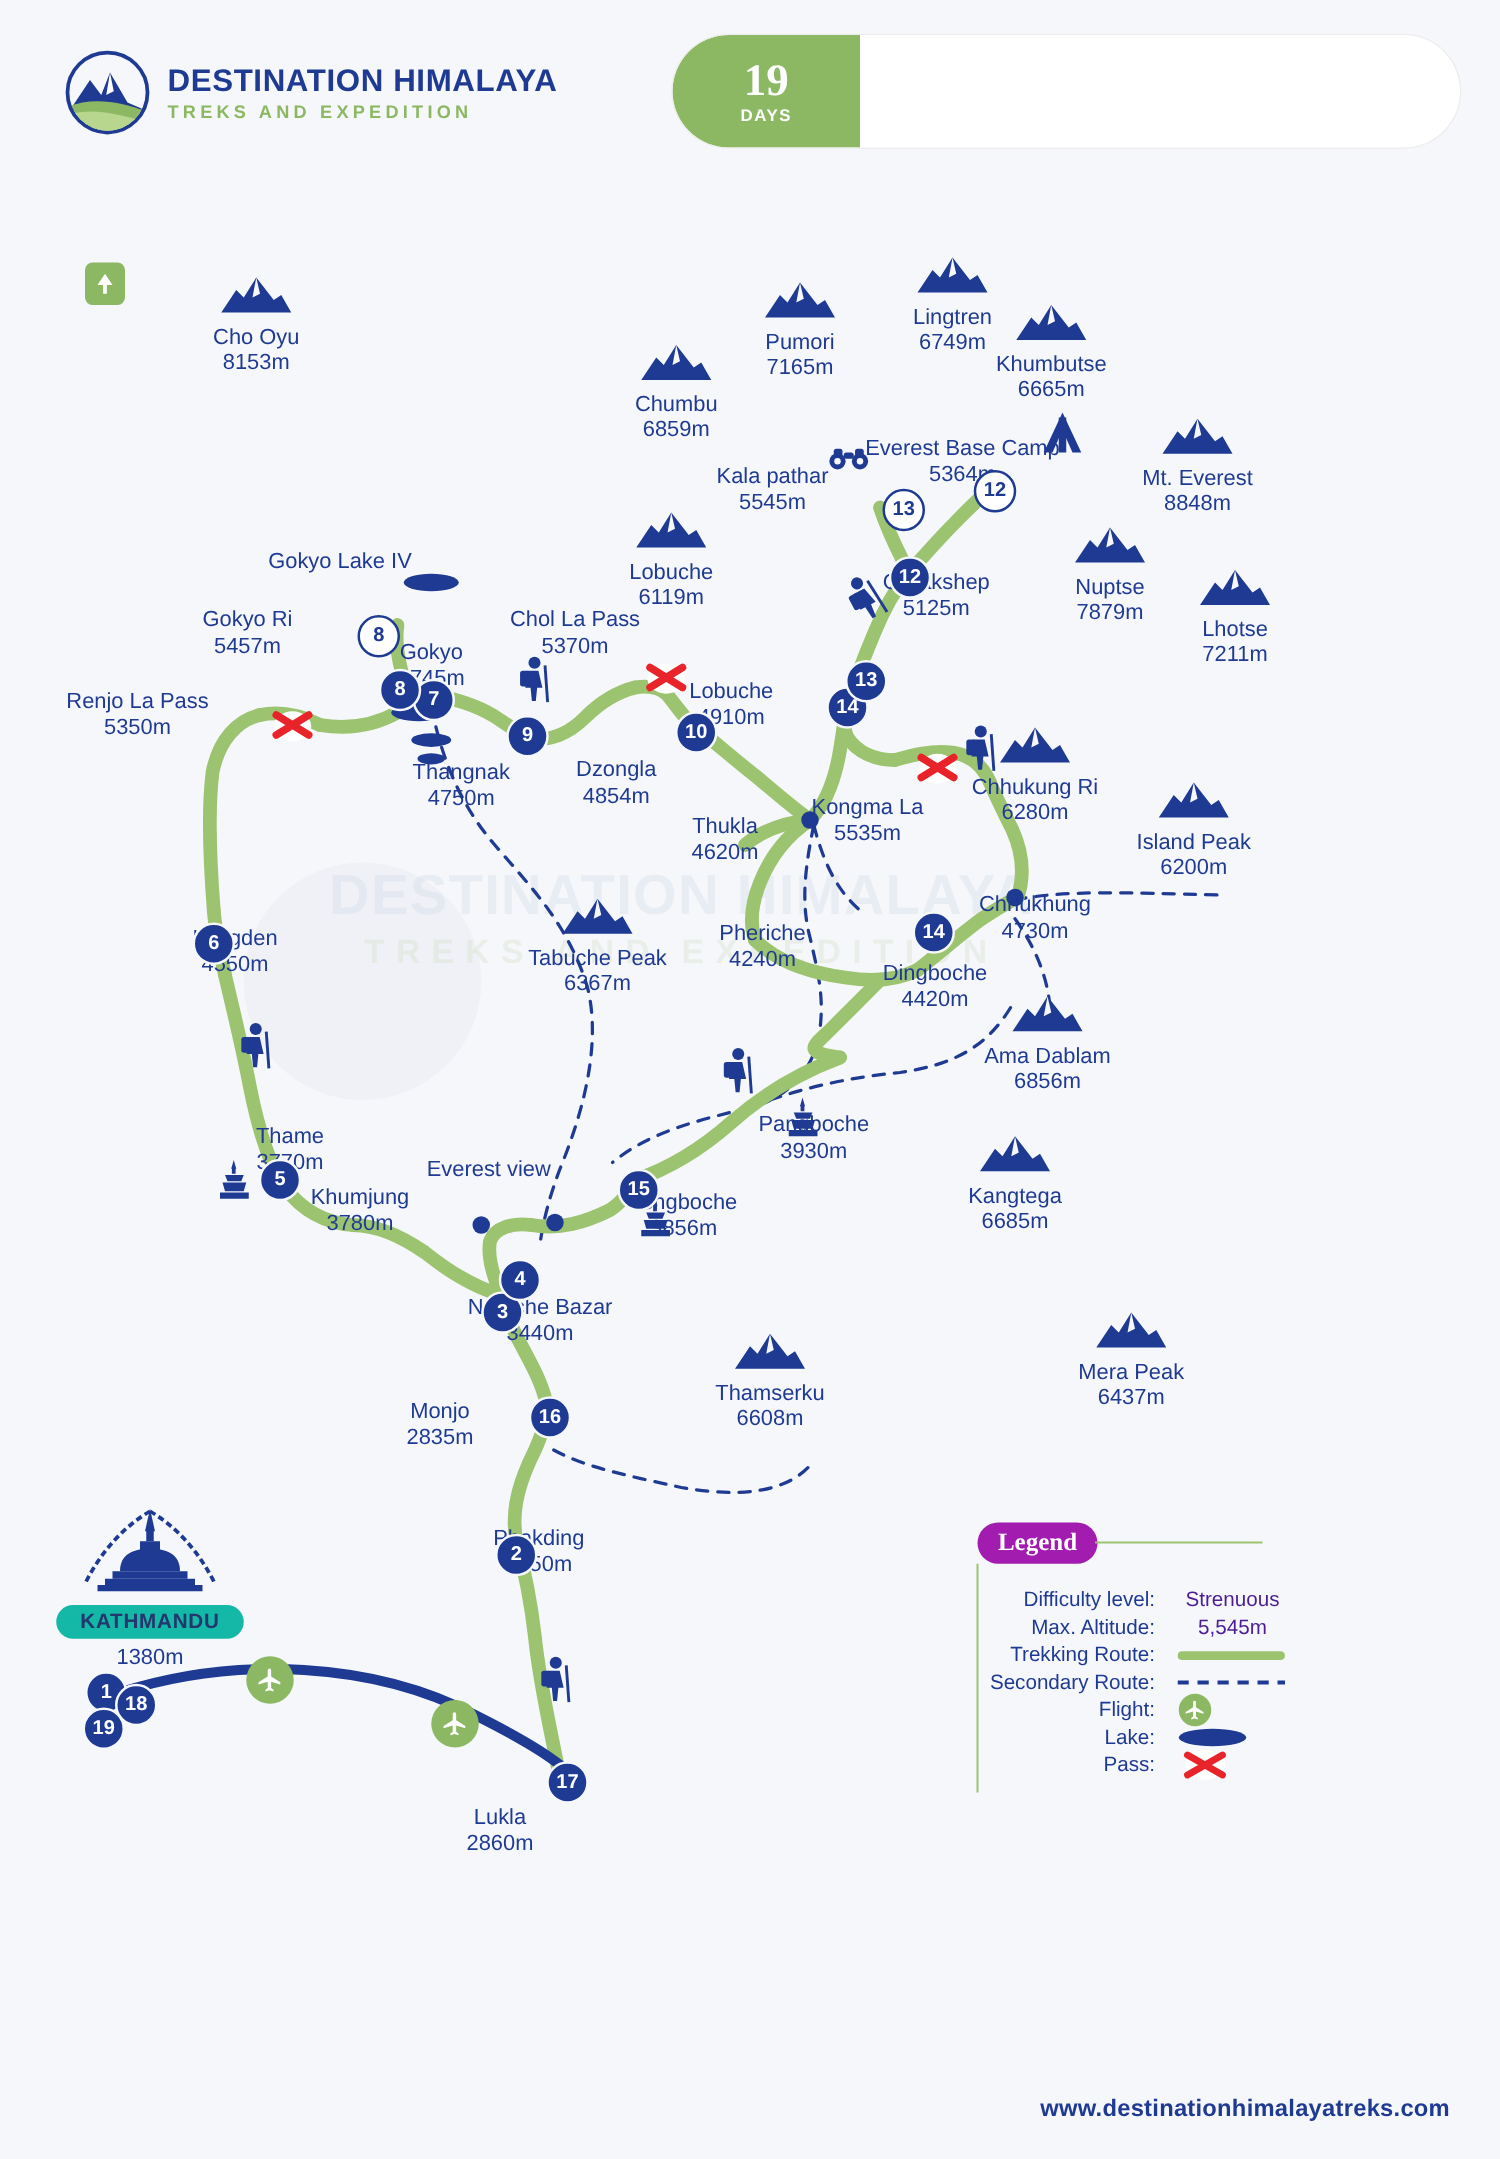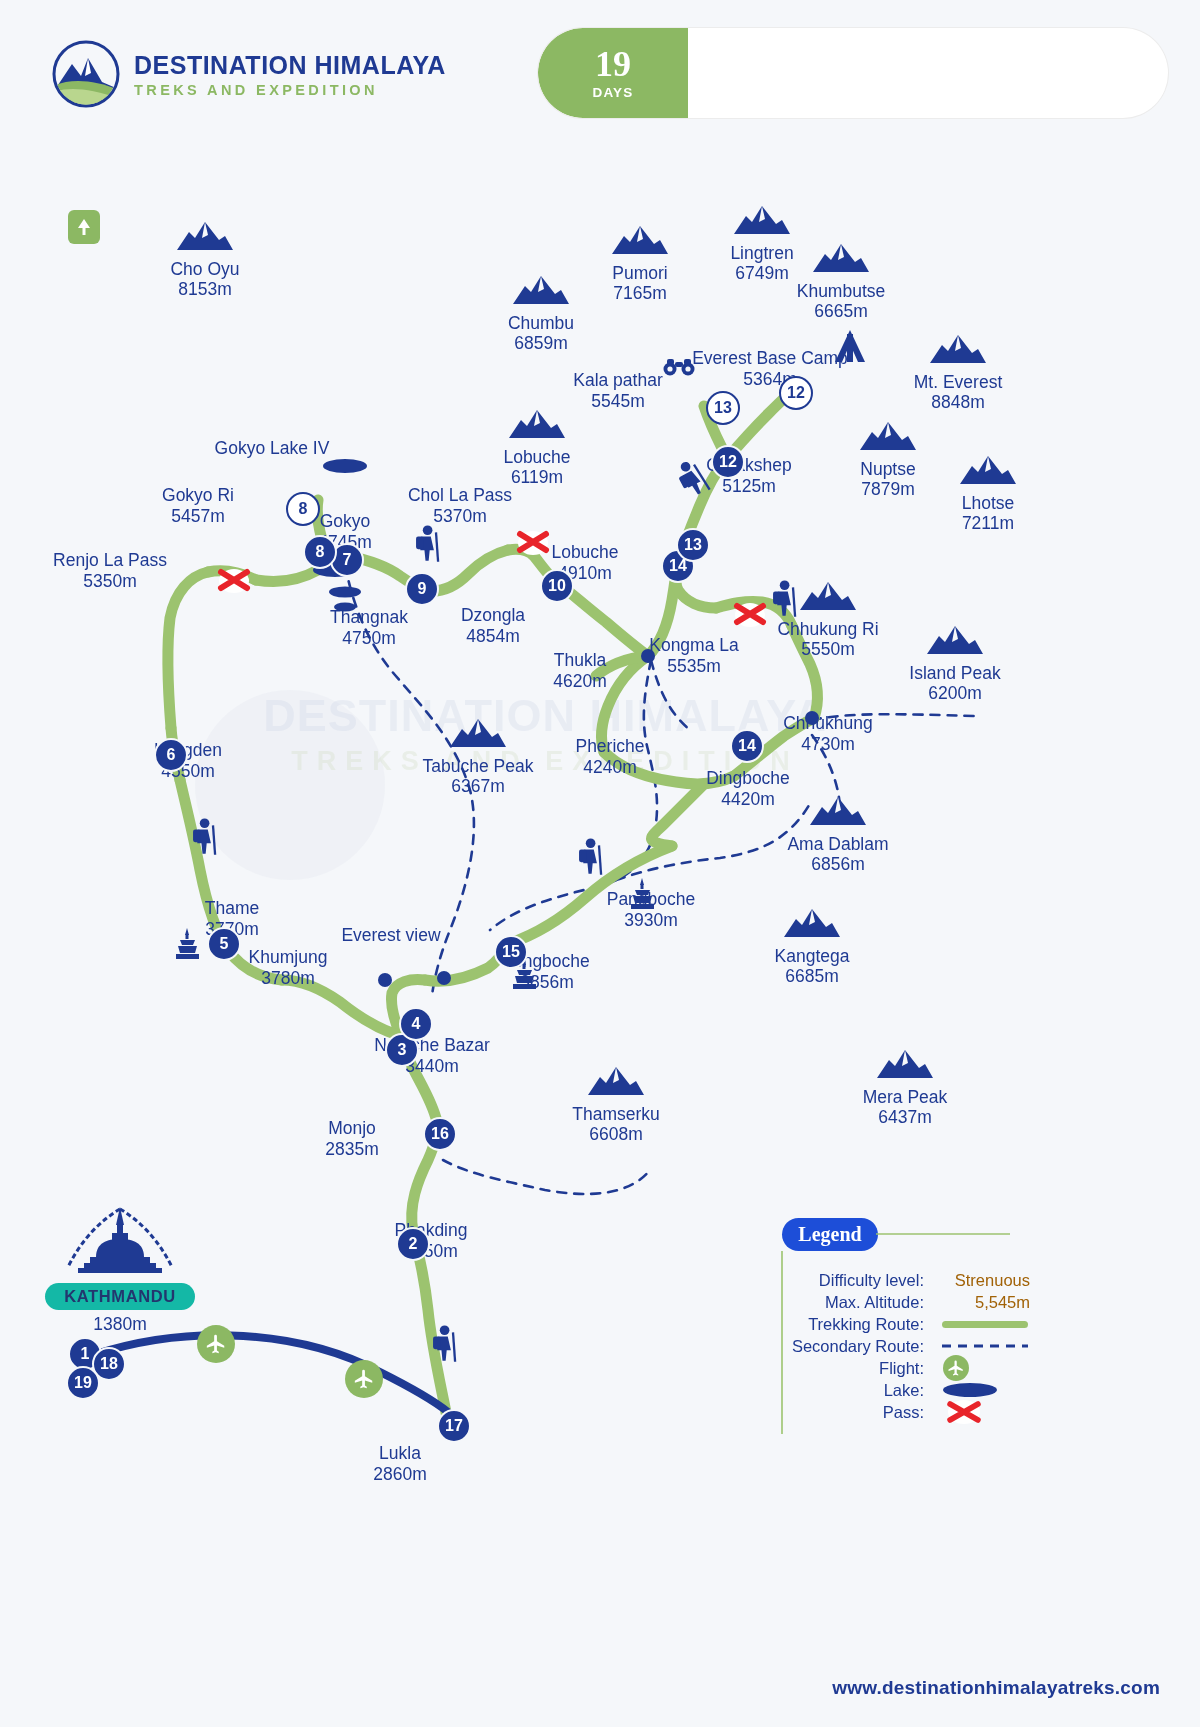--- a/index.html
+++ b/index.html
@@ -54,27 +54,27 @@
   #wm-circle { position:absolute; left:195px; top:690px; width:190px; height:190px; border-radius:50%;
                background:#eceff4; opacity:.75; }
   
   #kathmandu { position:absolute; left:30px; top:1205px; width:180px; text-align:center; }
   #ktm-pill { margin:2px auto 0; width:150px; height:27px; border-radius:14px; background:#14b8a6;
               color:#23366e; font-size:16.5px; font-weight:bold; letter-spacing:.6px;
               display:flex; align-items:center; justify-content:center; }
   #ktm-alt { font-size:17.5px; color:#1f3a93; margin-top:4px; }
   
   #legend { position:absolute; left:770px; top:1218px; width:260px; }
-  #legend-tab { width:96px; height:33px; border-radius:17px; background:#1d4ed8; color:#fff;
+  #legend-tab { width:96px; height:33px; border-radius:17px; background:#a21caf; color:#fff;
                 font-family:"Liberation Serif", serif; font-size:20px; font-weight:bold;
                 display:flex; align-items:center; justify-content:center; margin-left:12px; }
   #legend-rows { margin-top:18px; padding-left:10px; }
   .lg-row { display:flex; align-items:center; justify-content:flex-end; gap:18px; height:22px; }
   .lg-lab { font-size:16.5px; color:#1f3a93; text-align:right; }
-  .lg-val { font-size:16.5px; color:#a16207; width:88px; text-align:right; }
+  .lg-val { font-size:16.5px; color:#4c1d95; width:88px; text-align:center; }
   .lg-swatch { width:88px; display:flex; align-items:center; }
   
   #north { position:absolute; left:68px; top:210px; width:32px; height:34px; border-radius:6px;
            background:#8cb863; display:flex; align-items:center; justify-content:center; }
   
   #footer-url { position:absolute; right:40px; bottom:28px; font-size:19px; font-weight:bold;
                 color:#1f3a93; letter-spacing:.2px; }
 </style>
 </head>
 <body>
@@ -226,21 +226,21 @@
           <path d="M2 32 L14 14 L20 20 L30 4 L44 22 L50 18 L58 32 Z" fill="#1f3a93"></path>
           <path d="M30 4 L27 20 L33 17 Z" fill="#f5f7fa"></path>
         </svg></span><span class="nm">Lhotse</span><br><span class="nm">7211m</span></div>
     <div class="poi" style="left: 537px; top: 406px; width: 150px; margin-left: -75px;"><span class="peak-ico"><svg width="60" height="34" viewBox="0 0 60 34">
           <path d="M2 32 L14 14 L20 20 L30 4 L44 22 L50 18 L58 32 Z" fill="#1f3a93"></path>
           <path d="M30 4 L27 20 L33 17 Z" fill="#f5f7fa"></path>
         </svg></span><span class="nm">Lobuche</span><br><span class="nm">6119m</span></div>
     <div class="poi" style="left: 828px; top: 578px; width: 150px; margin-left: -75px;"><span class="peak-ico"><svg width="60" height="34" viewBox="0 0 60 34">
           <path d="M2 32 L14 14 L20 20 L30 4 L44 22 L50 18 L58 32 Z" fill="#1f3a93"></path>
           <path d="M30 4 L27 20 L33 17 Z" fill="#f5f7fa"></path>
-        </svg></span><span class="nm">Chhukung Ri</span><br><span class="nm">5550m</span></div>
+        </svg></span><span class="nm">Chhukung Ri</span><br><span class="nm">6280m</span></div>
     <div class="poi" style="left: 955px; top: 622px; width: 150px; margin-left: -75px;"><span class="peak-ico"><svg width="60" height="34" viewBox="0 0 60 34">
           <path d="M2 32 L14 14 L20 20 L30 4 L44 22 L50 18 L58 32 Z" fill="#1f3a93"></path>
           <path d="M30 4 L27 20 L33 17 Z" fill="#f5f7fa"></path>
         </svg></span><span class="nm">Island Peak</span><br><span class="nm">6200m</span></div>
     <div class="poi" style="left: 478px; top: 715px; width: 150px; margin-left: -75px;"><span class="peak-ico"><svg width="60" height="34" viewBox="0 0 60 34">
           <path d="M2 32 L14 14 L20 20 L30 4 L44 22 L50 18 L58 32 Z" fill="#1f3a93"></path>
           <path d="M30 4 L27 20 L33 17 Z" fill="#f5f7fa"></path>
         </svg></span><span class="nm">Tabuche Peak</span><br><span class="nm">6367m</span></div>
     <div class="poi" style="left: 838px; top: 793px; width: 150px; margin-left: -75px;"><span class="peak-ico"><svg width="60" height="34" viewBox="0 0 60 34">
           <path d="M2 32 L14 14 L20 20 L30 4 L44 22 L50 18 L58 32 Z" fill="#1f3a93"></path>

